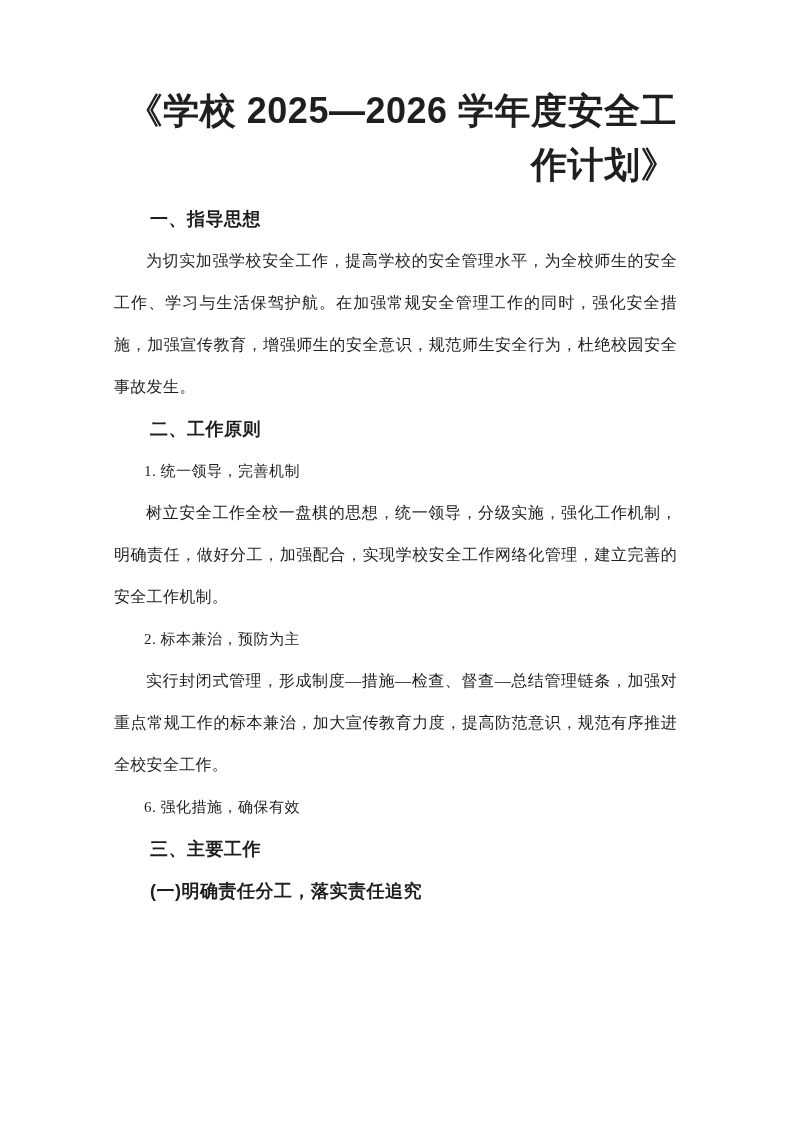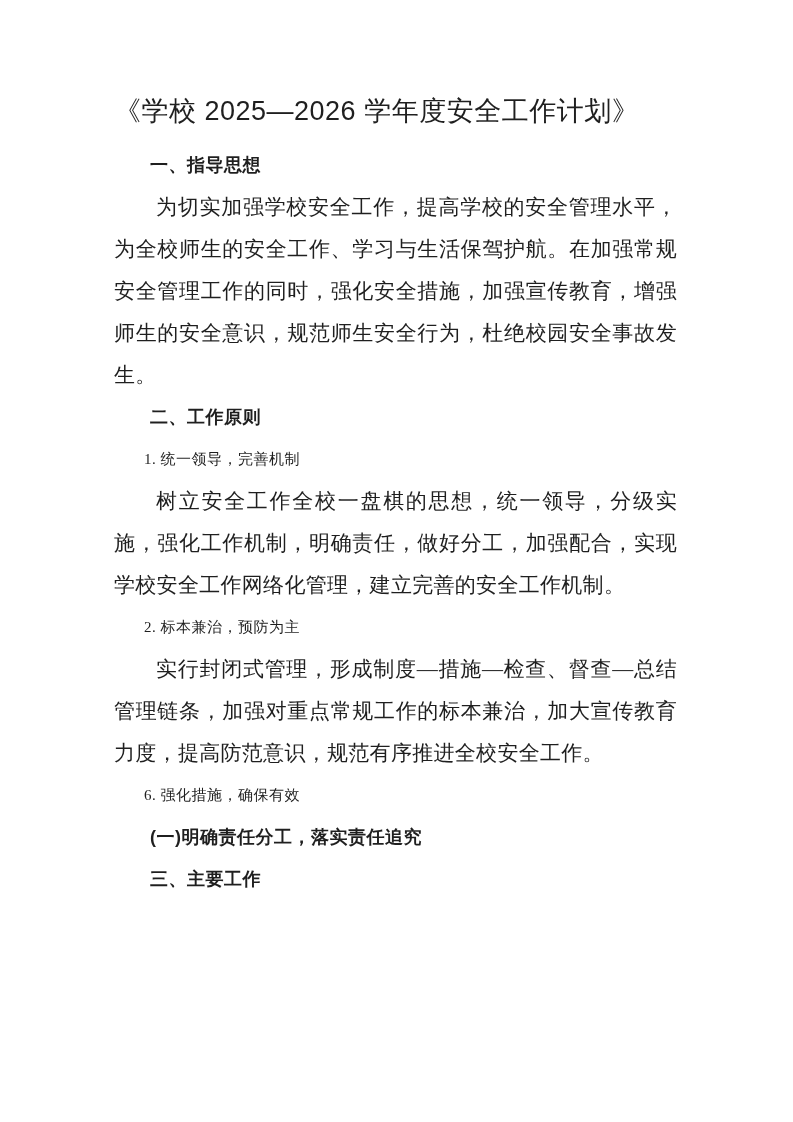--- a/index.html
+++ b/index.html
@@ -18,24 +18,24 @@
   }
   .content {
     position: absolute;
     left: 114px;
     top: 84px;
     width: 563px;
   }
   .doc-title {
     margin: 0 0 6px 0;
     font-family: "Liberation Sans", "DejaVu Sans", sans-serif;
-    font-size: 27px;
-    font-weight: normal;
+    font-size: 36px;
+    font-weight: bold;
     line-height: 54px;
-    text-align: left;
+    text-align: right;
     letter-spacing: 0.5px;
   }
   .heading {
     margin: 0;
     font-family: "Liberation Sans", "DejaVu Sans", sans-serif;
     font-size: 18px;
     font-weight: bold;
     line-height: 42px;
     text-indent: 2em;
     letter-spacing: 0.5px;
@@ -43,21 +43,21 @@
   .subheading {
     margin: 0;
     font-size: 15px;
     font-weight: normal;
     line-height: 42px;
     text-indent: 2em;
     letter-spacing: 0.5px;
   }
   .para {
     margin: 0;
-    font-size: 21px;
+    font-size: 16px;
     line-height: 42px;
     text-indent: 2em;
     text-align: justify;
     letter-spacing: 0.3px;
   }
 </style>
 </head>
 <body>
 
 <div class="page">
@@ -74,17 +74,17 @@
 
     <p class="para">树立安全工作全校一盘棋的思想，统一领导，分级实施，强化工作机制，明确责任，做好分工，加强配合，实现学校安全工作网络化管理，建立完善的安全工作机制。</p>
 
     <p class="subheading">2. 标本兼治，预防为主</p>
 
     <p class="para">实行封闭式管理，形成制度—措施—检查、督查—总结管理链条，加强对重点常规工作的标本兼治，加大宣传教育力度，提高防范意识，规范有序推进全校安全工作。</p>
 
     <p class="subheading">6. 强化措施，确保有效</p>
 
 
+    <h2 class="heading">三、主要工作</h2>
+
     <h2 class="heading">(一)明确责任分工，落实责任追究</h2>
-
-    <h2 class="heading">三、主要工作</h2>
   </div>
 </div>
 
 </body></html>

